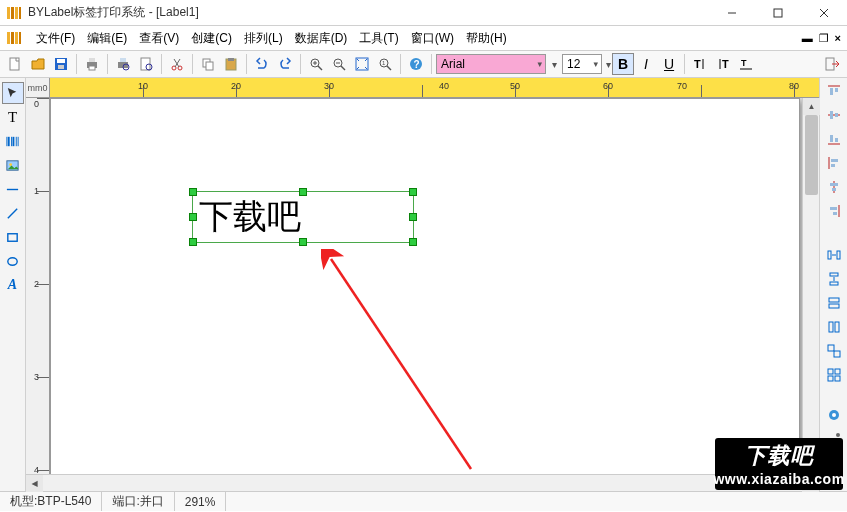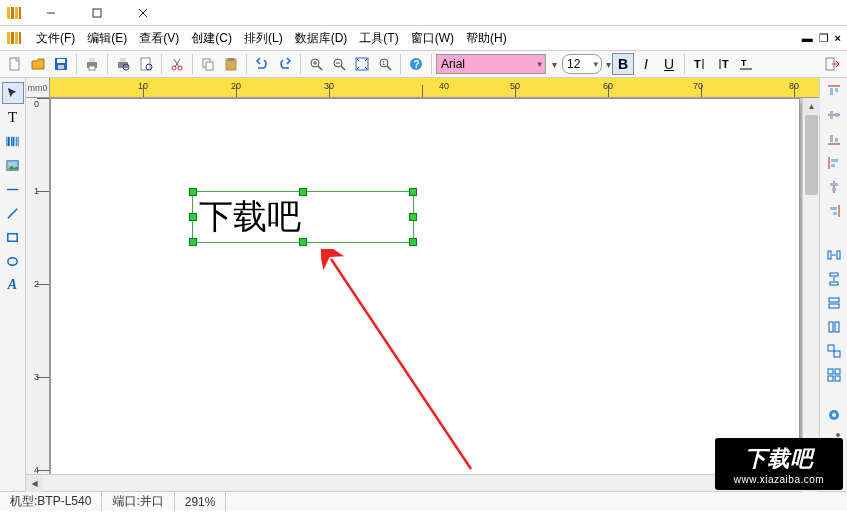--- a/index.html
+++ b/index.html
@@ -82,38 +82,39 @@
 .hscroll { height: 17px; background: #f0f0f0; border-top: 1px solid #ccc; display: flex; align-items: center; }
 .hscroll-btn { width: 17px; height: 17px; background: #e8e8e8; display: flex; align-items: center; justify-content: center; font-size: 8px; color: #555; }
 
 
 .status-bar { height: 20px; border-top: 1px solid #ccc; display: flex; align-items: center; font-size: 12px; color: #333; background: #f8f8f8; }
 .status-seg { padding: 0 10px; border-right: 1px solid #ccc; height: 100%; display: flex; align-items: center; }
 
 
 .watermark { position: absolute; right: 4px; bottom: 22px; width: 128px; height: 52px; background: #000; color: #fff; display: flex; align-items: center; justify-content: center; font-size: 22px; font-weight: bold; font-style: italic; border-radius: 3px; flex-direction: column; }
 .watermark .wm-main { letter-spacing: 1px; }
-.watermark .wm-sub { font-size: 10px; font-style: normal; font-weight: normal; letter-spacing: 0.5px; }
+.watermark .wm-sub { font-size: 14px; font-style: normal; font-weight: bold; letter-spacing: 0.5px; }
 
 
 .ic-blue { fill: #2266cc; }
 .ic-yel { fill: #f0b030; }
 </style>
 </head>
 <body>
 
 <div class="title-bar">
   <span class="app-icon">
     <svg viewBox="0 0 16 16">
         <rect x="1" y="2" width="3" height="12" class="ic-yel"></rect>
         <rect x="5" y="2" width="3" height="12" fill="#cc7a00"></rect>
         <rect x="9" y="2" width="3" height="12" class="ic-yel"></rect>
         <rect x="13" y="2" width="2" height="12" fill="#cc7a00"></rect>
       </svg>
   </span>
+  <span class="title-text">BYLabel标签打印系统 - [Label1]</span>
   <div class="win-controls">
     <div class="win-btn">
         <svg viewBox="0 0 10 10">
           <line x1="1" y1="5" x2="9" y2="5" stroke="#333" stroke-width="1"></line>
         </svg>
       </div>
     <div class="win-btn">
         <svg viewBox="0 0 10 10">
           <rect x="1" y="1" width="8" height="8" fill="none" stroke="#333" stroke-width="1"></rect>
         </svg>
@@ -262,21 +263,21 @@
         <circle cx="8" cy="8" r="6" fill="#3a93d8"></circle>
         <text x="5.5" y="12" font-size="10" fill="#fff" font-weight="bold">?</text>
       </svg>
     </div>
   <div class="tb-sep"></div>
   <div class="font-select">
       <span>Arial</span>
     </div>
   <span style="width:4px;"></span>
   <span style="font-size:10px;color:#555;">▾</span>
-  <div class="size-select" style="margin-left:4px;border-radius:8px;">
+  <div class="size-select" style="margin-left:4px;">
       <span>12</span>
     </div>
   <span style="width:2px;"></span>
   <span style="font-size:10px;color:#555;">▾</span>
   <div class="fmt-btn active">
       <b>B</b>
     </div>
   <div class="fmt-btn">
       <i>I</i>
     </div>
@@ -374,21 +375,21 @@
           <span class="h-label" style="left:186px;">20</span>
         <span class="h-tick major" style="left:279px;"></span>
           <span class="h-label" style="left:279px;">30</span>
         <span class="h-tick major" style="left:372px;"></span>
           <span class="h-label" style="left:394px;">40</span>
         <span class="h-tick major" style="left:465px;"></span>
           <span class="h-label" style="left:465px;">50</span>
         <span class="h-tick major" style="left:558px;"></span>
           <span class="h-label" style="left:558px;">60</span>
         <span class="h-tick major" style="left:651px;"></span>
-          <span class="h-label" style="left:648px;">70</span>
+          <span class="h-label" style="left:632px;">70</span>
         <span class="h-tick major" style="left:744px;"></span>
           <span class="h-label" style="left:744px;">80</span>
       </div>
     </div>
     <div class="canvas-body">
       <div class="v-ruler">
         <span class="v-tick major" style="top:0px;"></span>
           <span class="v-label" style="top:6px;">0</span>
         <span class="v-tick major" style="top:93px;"></span>
           <span class="v-label" style="top:93px;">1</span>

